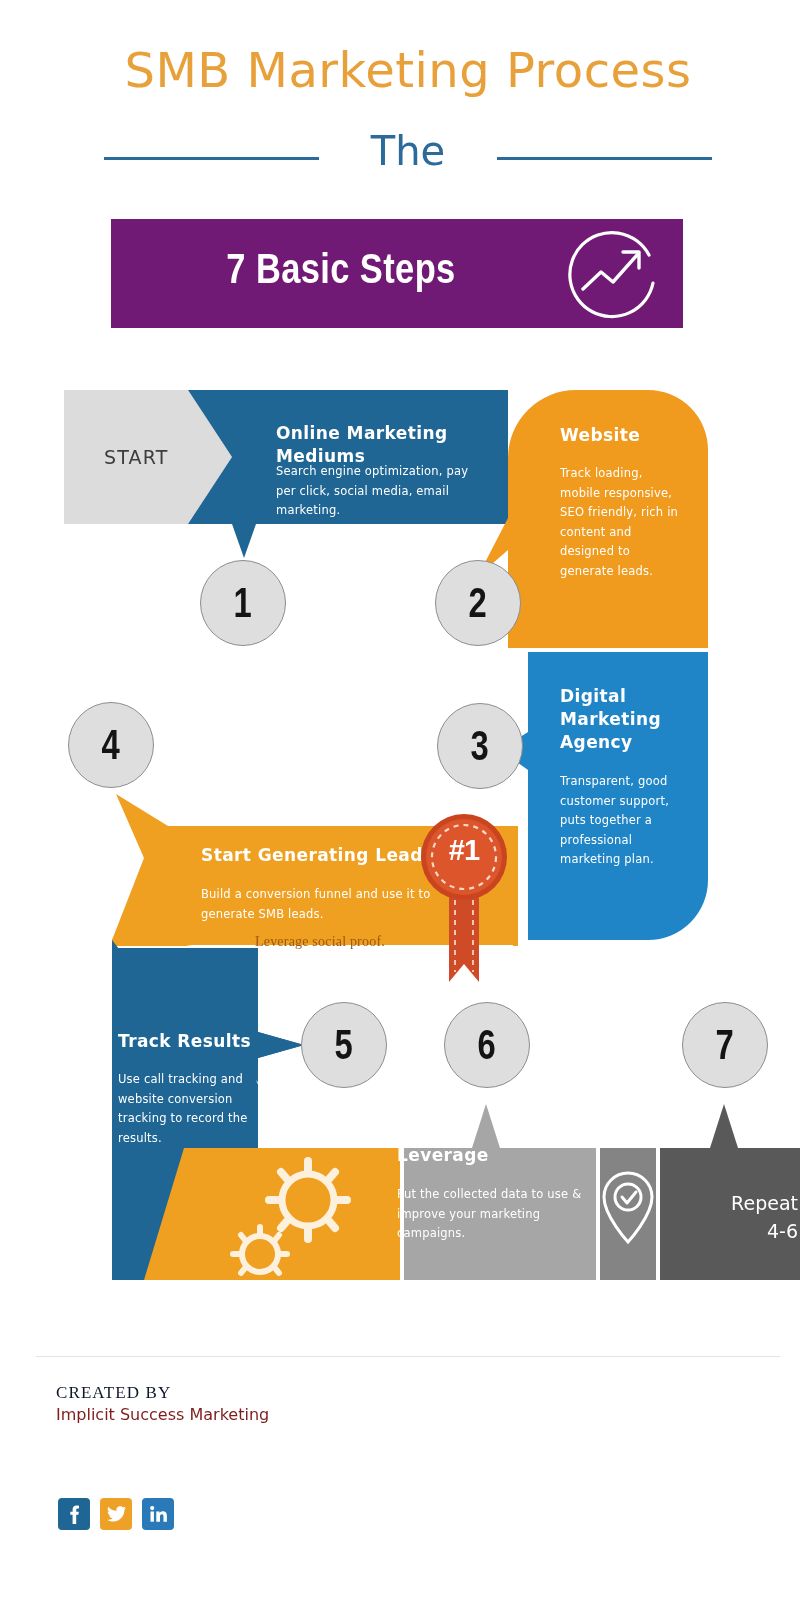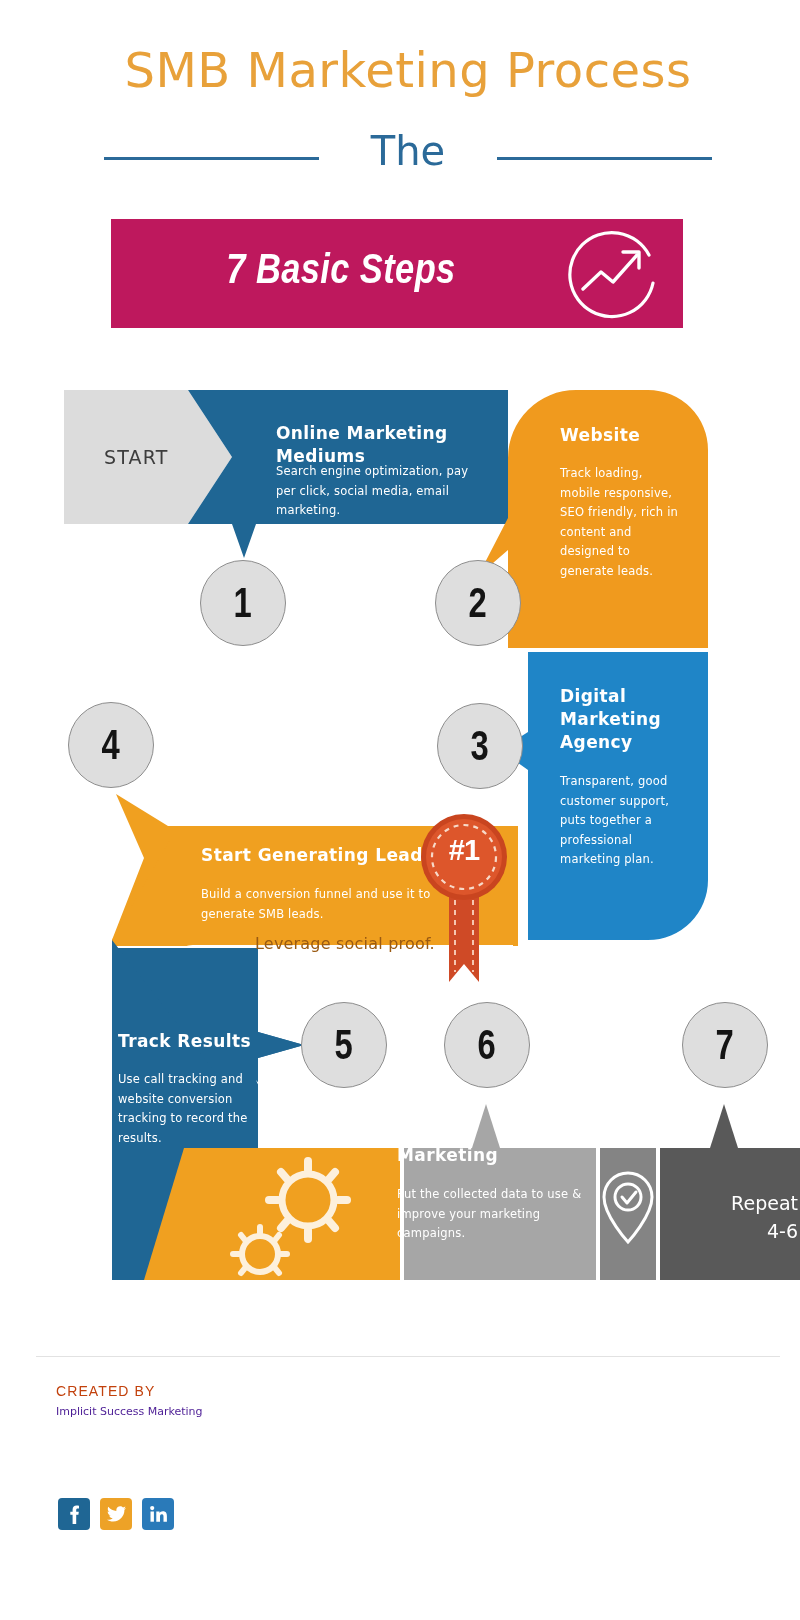--- a/index.html
+++ b/index.html
@@ -20,22 +20,21 @@
   .the-word{
     position:absolute;left:0;top:0;width:800px;text-align:center;
     font-size:40px;color:#2b6a99;font-family:"DejaVu Sans", sans-serif;
   }
   .the-rule{position:absolute;top:29px;height:3px;background:#2b6a99;}
   .the-rule.l{left:96px;width:215px;}
   .the-rule.r{right:96px;width:215px;}
 
   .banner{
     position:absolute;left:103px;top:219px;width:572px;height:109px;
-    background:#be185d;
-    font-style:italic;
+    background:#701a75;
   }
   .banner-text{
     position:absolute;left:0;top:26px;width:460px;text-align:center;
     color:#ffffff;font-size:42px;font-weight:bold;letter-spacing:.5px;
     font-family:"Liberation Sans Narrow","Liberation Sans",sans-serif;
     transform:scaleX(.82);transform-origin:center;
   }
   .banner-icon{position:absolute;right:22px;top:6px;width:100px;height:100px;}
 
   
@@ -73,23 +72,23 @@
   }
 
   .repeat-label{
     position:absolute;left:650px;top:1190px;width:140px;text-align:right;
     color:#fff;font-size:19px;line-height:1.45;
     font-family:"DejaVu Sans", sans-serif;
   }
 
   
   .foot-rule{position:absolute;left:28px;top:1356px;width:744px;height:1px;background:#e2e2e2;}
-  .created-by{position:absolute;left:48px;top:1383px;color:#c2410c;font-size:14px;
-    letter-spacing:1.1px;font-family:Liberation Sans, sans-serif;}
-  .created-name{position:absolute;left:48px;top:1405px;color:#4c1d95;font-size:11px;
+  .created-by{position:absolute;left:48px;top:1383px;color:#0f172a;font-size:17px;
+    letter-spacing:1.1px;font-family:Liberation Serif, serif;}
+  .created-name{position:absolute;left:48px;top:1405px;color:#7f1d1d;font-size:16px;
     font-family:"DejaVu Sans", sans-serif;}
 
   .social{position:absolute;left:50px;top:1498px;display:flex;gap:10px;}
   .sbtn{width:32px;height:32px;border-radius:4px;display:flex;align-items:center;
     justify-content:center;color:#fff;font-weight:bold;font-size:17px;
     font-family:"DejaVu Serif", serif;}
   .sbtn.fb{background:#1f6694;}
   .sbtn.tw{background:#eda227;}
   .sbtn.li{background:#2a7ab9;}
   .sbtn svg{display:block;}
@@ -214,26 +213,26 @@
     <div class="txt bdy" style="left:268px;top:82px;width:210px;">Search engine optimization, pay per click, social media, email marketing.</div>
 
     <div class="txt hdr" style="left:552px;top:44px;width:130px;">Website</div>
     <div class="txt bdy" style="left:552px;top:84px;width:126px;">Track loading, mobile responsive, SEO friendly, rich in content and designed to generate leads.</div>
 
     <div class="txt hdr" style="left:552px;top:305px;width:110px;">Digital Marketing Agency</div>
     <div class="txt bdy" style="left:552px;top:392px;width:120px;">Transparent, good customer support, puts together a professional marketing plan.</div>
 
     <div class="txt hdr" style="left:193px;top:464px;width:260px;">Start Generating Leads</div>
     <div class="txt bdy" style="left:193px;top:505px;width:240px;">Build a conversion funnel and use it to generate SMB leads.</div>
-    <div class="txt bdy" style="left:247px;top:550px;width:260px;color:#9a5a12;font-size:16px;">Leverage social proof.</div>
+    <div class="txt bdy" style="left:247px;top:550px;width:260px;color:#9a5a12;font-size:14px;font-family:Liberation Serif, serif;">Leverage social proof.</div>
 
     <div class="txt hdr" style="left:110px;top:650px;width:170px;">Track Results</div>
     <div class="txt bdy" style="left:110px;top:690px;width:140px;">Use call tracking and website conversion tracking to record the results.</div>
 
-    <div class="txt hdr" style="left:389px;top:764px;width:170px;">Marketing</div>
+    <div class="txt hdr" style="left:389px;top:764px;width:170px;">Leverage</div>
     <div class="txt bdy" style="left:389px;top:805px;width:190px;">Put the collected data to use &amp; improve your marketing campaigns.</div>
   </div>
 
   <div class="start-label">START</div>
 
   <div class="repeat-label">
     <div>Repeat</div>
     <div>4-6</div>
   </div>
 

